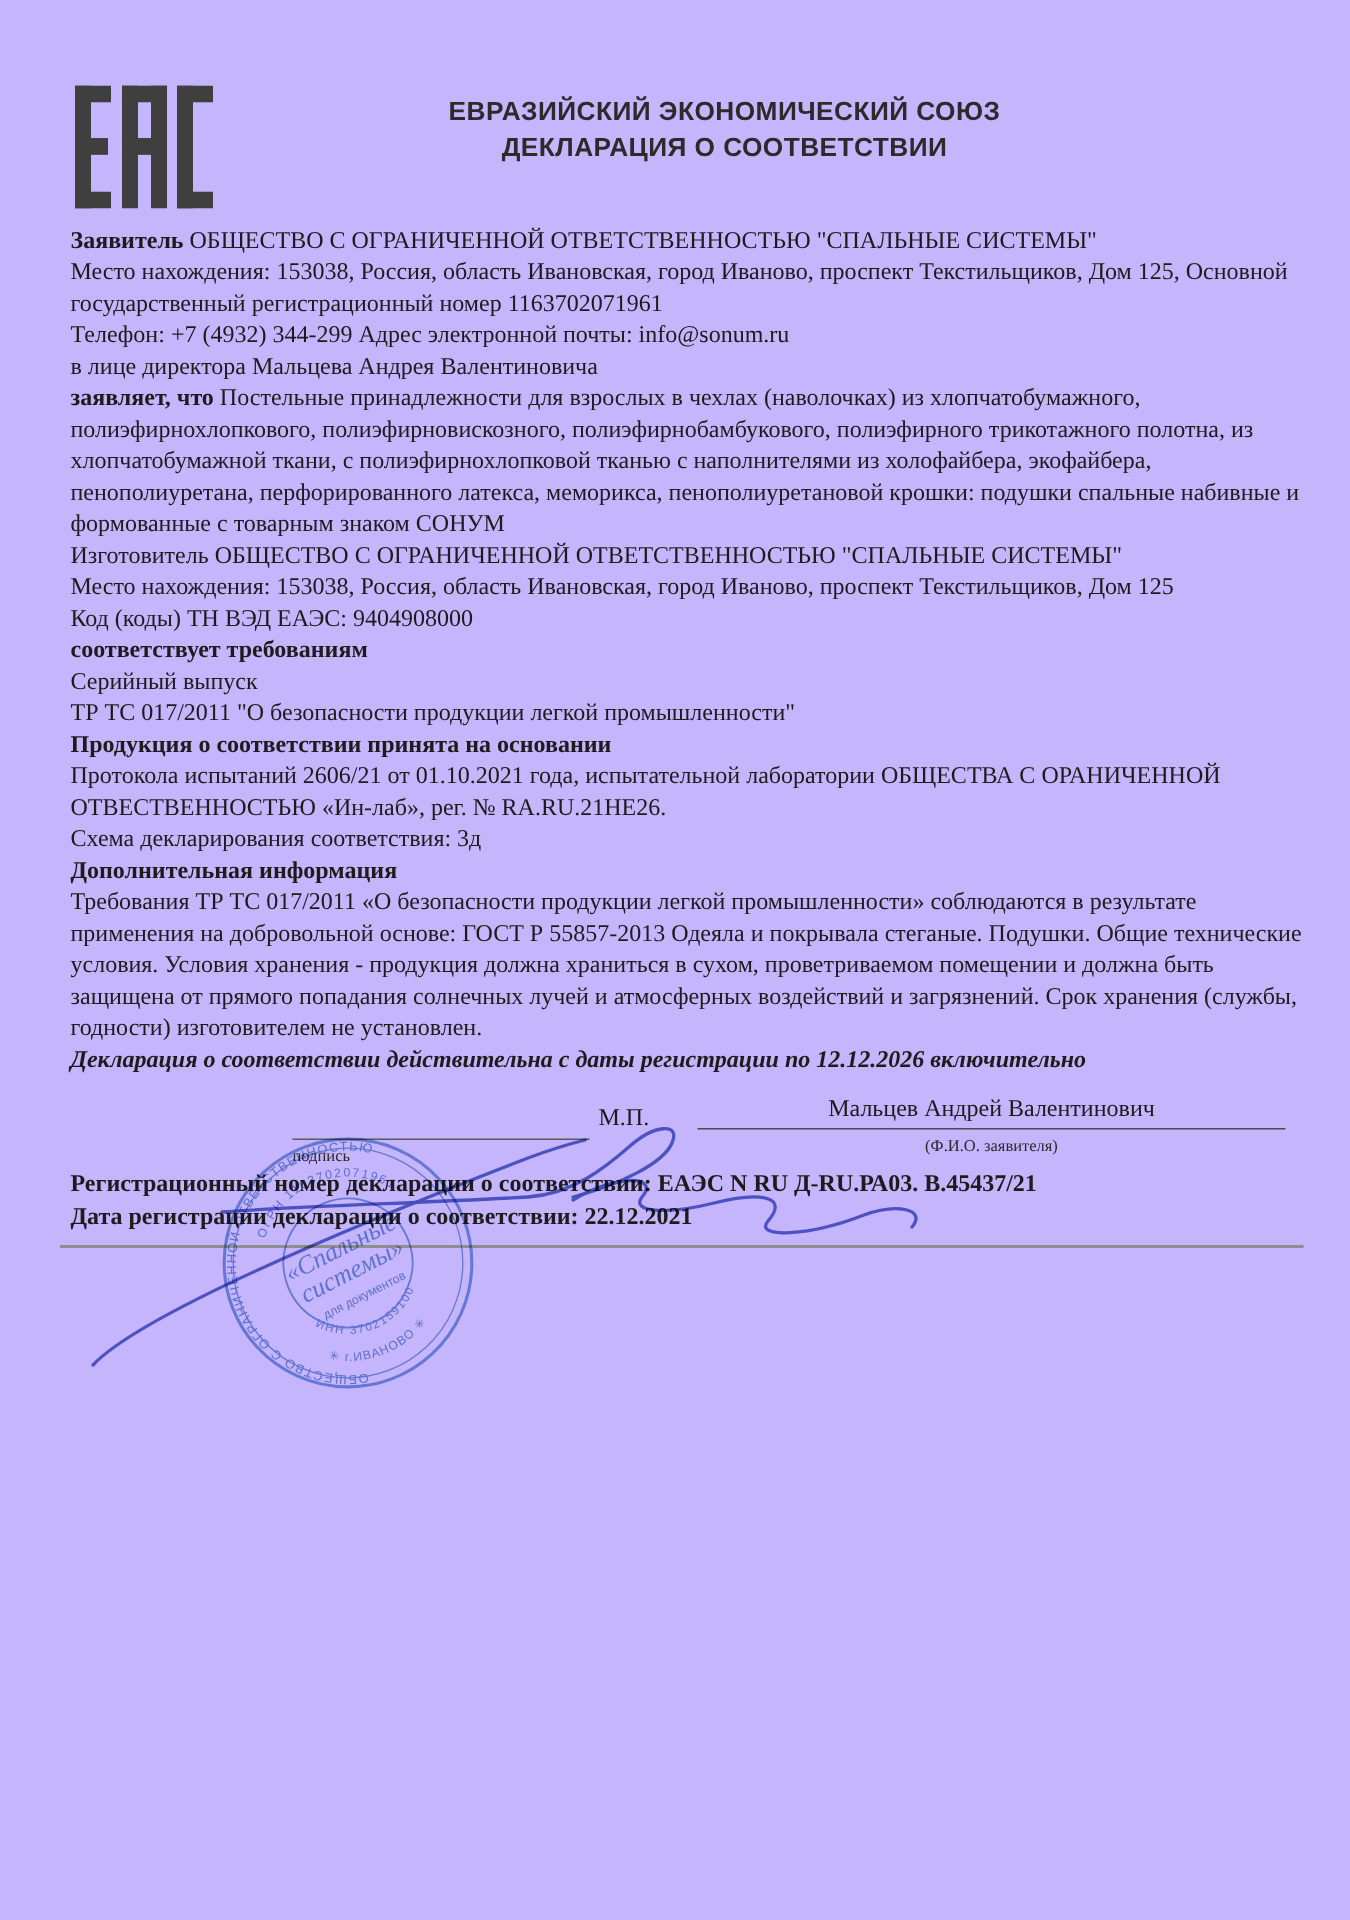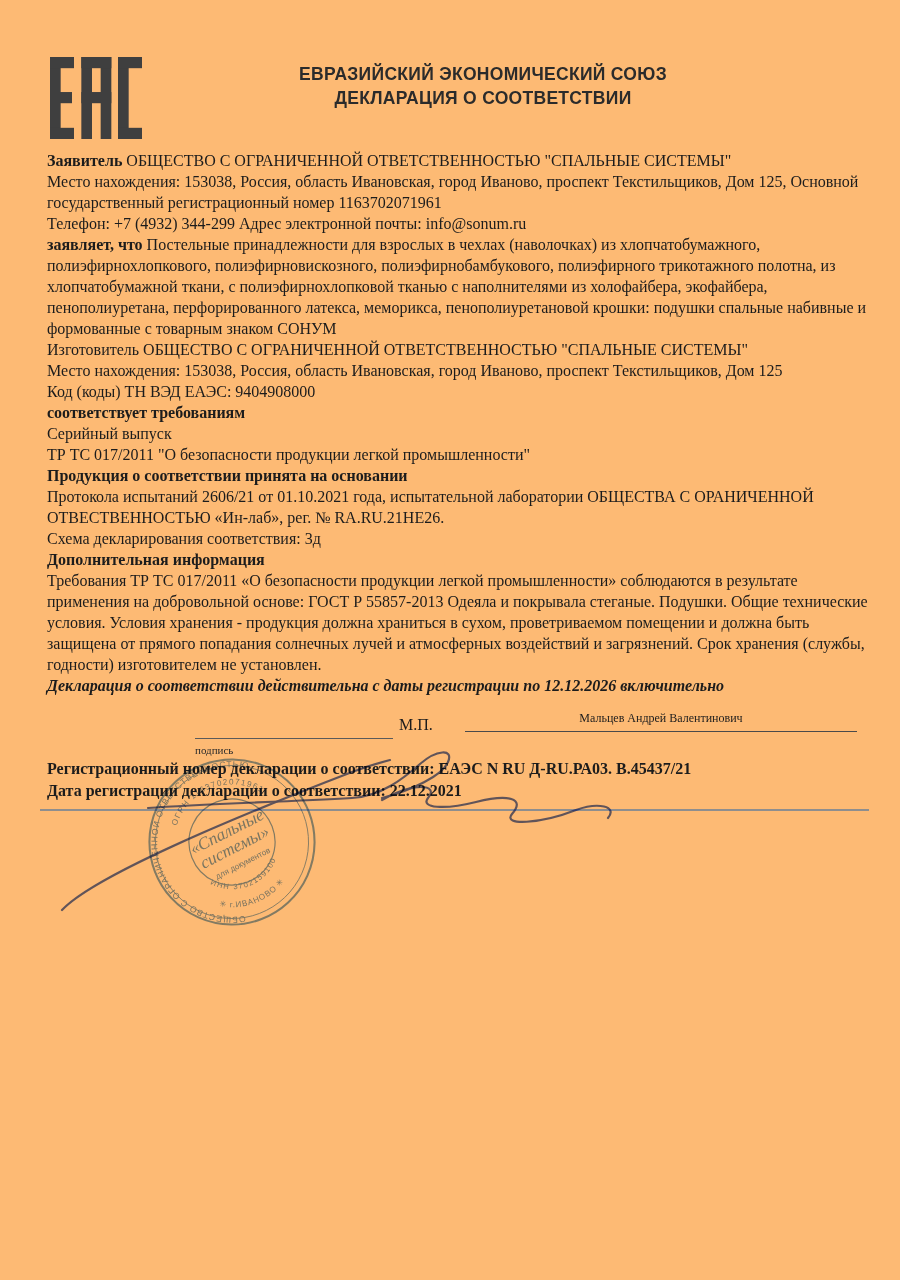--- a/index.html
+++ b/index.html
@@ -1,20 +1,20 @@
 <!DOCTYPE html>
 <html lang="ru"><head>
 <meta charset="utf-8">
 <style>
   html,body{margin:0;padding:0;background:#d9d9d9;}
   .page{
     position:relative;
     width:900px;height:1280px;
     margin:0 auto;
-    background:#fdba74;
+    background:#c4b5fd;
     overflow:hidden;
     font-family:"Liberation Serif", serif;
     color:#1c1c1c;
   }
   
   .eac-logo{position:absolute;left:50px;top:57px;width:92px;height:82px;}
   .eac-logo rect{fill:#3f3f3f;}
   .doc-title{
     position:absolute;left:63px;top:62px;width:840px;
     text-align:center;
@@ -29,21 +29,21 @@
   }
   .content p{margin:0;}
   .b{font-weight:bold;}
   .validity{margin-top:19px;font-weight:bold;font-style:italic;}
   
   .sig-area{position:relative;height:56px;margin-top:6px;}
   .mp-label{position:absolute;left:352px;top:12px;font-size:16px;}
   .sig-line-left{position:absolute;left:148px;top:36px;width:198px;border-top:1.5px solid #5a5a5a;}
   .sig-line-left-caption{position:absolute;left:148px;top:38px;width:198px;text-align:left;font-size:11px;color:#2a2a2a;}
   .name-block{position:absolute;left:418px;top:6px;width:392px;text-align:center;}
-  .name-block .name{display:block;font-size:12px;padding-bottom:2px;border-bottom:1.5px solid #4a4a4a;}
+  .name-block .name{display:block;font-size:16px;padding-bottom:2px;border-bottom:1.5px solid #4a4a4a;}
   .name-block .caption{display:block;font-size:11px;margin-top:1px;color:#2a2a2a;}
   
   .reg p{margin:0;font-weight:bold;font-size:16px;line-height:22px;}
   .rule{margin-top:7px;margin-left:-7px;width:829px;border-top:2px solid #8e8e8e;height:0;}
   
   .stamp{
     position:absolute;left:146px;top:756px;width:172px;height:172px;
     transform:rotate(-21deg);
     mix-blend-mode:multiply;opacity:.93;
   }
@@ -78,20 +78,21 @@
 
   <div class="doc-title">
     <div>ЕВРАЗИЙСКИЙ ЭКОНОМИЧЕСКИЙ СОЮЗ</div>
     <div>ДЕКЛАРАЦИЯ О СООТВЕТСТВИИ</div>
   </div>
 
   <div class="content">
     <p><span class="b">Заявитель </span><span>ОБЩЕСТВО С ОГРАНИЧЕННОЙ ОТВЕТСТВЕННОСТЬЮ "СПАЛЬНЫЕ СИСТЕМЫ"</span></p>
     <p><span>Место нахождения: 153038, Россия, область Ивановская, город Иваново, проспект Текстильщиков, Дом 125, Основной государственный регистрационный номер 1163702071961</span></p>
     <p><span>Телефон: +7 (4932) 344-299 Адрес электронной почты: info@sonum.ru</span></p>
+    <p><span>в лице директора Мальцева Андрея Валентиновича</span></p>
     <p><span class="b">заявляет, что </span><span>Постельные принадлежности для взрослых в чехлах (наволочках)  из хлопчатобумажного, полиэфирнохлопкового, полиэфирновискозного, полиэфирнобамбукового, полиэфирного трикотажного полотна, из хлопчатобумажной ткани, с полиэфирнохлопковой тканью с наполнителями из холофайбера, экофайбера, пенополиуретана, перфорированного латекса, меморикса, пенополиуретановой крошки: подушки спальные набивные и формованные с товарным знаком СОНУМ</span></p>
     <p><span>Изготовитель ОБЩЕСТВО С ОГРАНИЧЕННОЙ ОТВЕТСТВЕННОСТЬЮ "СПАЛЬНЫЕ СИСТЕМЫ"</span></p>
     <p><span>Место нахождения: 153038, Россия, область Ивановская, город Иваново, проспект Текстильщиков, Дом 125</span></p>
     <p><span>Код (коды) ТН ВЭД ЕАЭС: 9404908000</span></p>
     <p><span class="b">соответствует требованиям</span></p>
     <p><span>Серийный выпуск</span></p>
     <p><span>ТР ТС 017/2011 "О безопасности продукции легкой промышленности"</span></p>
     <p><span class="b">Продукция о соответствии принята на основании</span></p>
     <p><span>Протокола испытаний 2606/21 от 01.10.2021 года, испытательной лаборатории ОБЩЕСТВА С ОРАНИЧЕННОЙ ОТВЕСТВЕННОСТЬЮ «Ин-лаб», рег. № RA.RU.21НЕ26.</span></p>
     <p><span>Схема декларирования соответствия: 3д</span></p>
@@ -99,20 +100,21 @@
     <p><span>Требования ТР ТС 017/2011 «О безопасности продукции легкой промышленности» соблюдаются в результате применения на добровольной основе: ГОСТ Р 55857-2013 Одеяла и покрывала стеганые. Подушки. Общие технические условия. Условия хранения - продукция должна храниться в сухом, проветриваемом помещении и должна быть защищена от прямого попадания солнечных лучей и атмосферных воздействий и загрязнений. Срок хранения (службы, годности) изготовителем не установлен.</span></p>
 
     <p class="validity">Декларация о соответствии действительна с даты регистрации по 12.12.2026 включительно</p>
 
     <div class="sig-area">
       <span class="mp-label">М.П.</span>
       <div class="sig-line-left"></div>
       <div class="sig-line-left-caption">подпись</div>
       <div class="name-block">
         <span class="name">Мальцев Андрей Валентинович</span>
+        <span class="caption">(Ф.И.О. заявителя)</span>
       </div>
     </div>
 
     <div class="reg">
       <p>Регистрационный номер декларации о соответствии: ЕАЭС N RU Д-RU.РА03. В.45437/21</p>
       <p>Дата регистрации декларации о соответствии:  22.12.2021</p>
     </div>
 
     <div class="rule"></div>
   </div>

